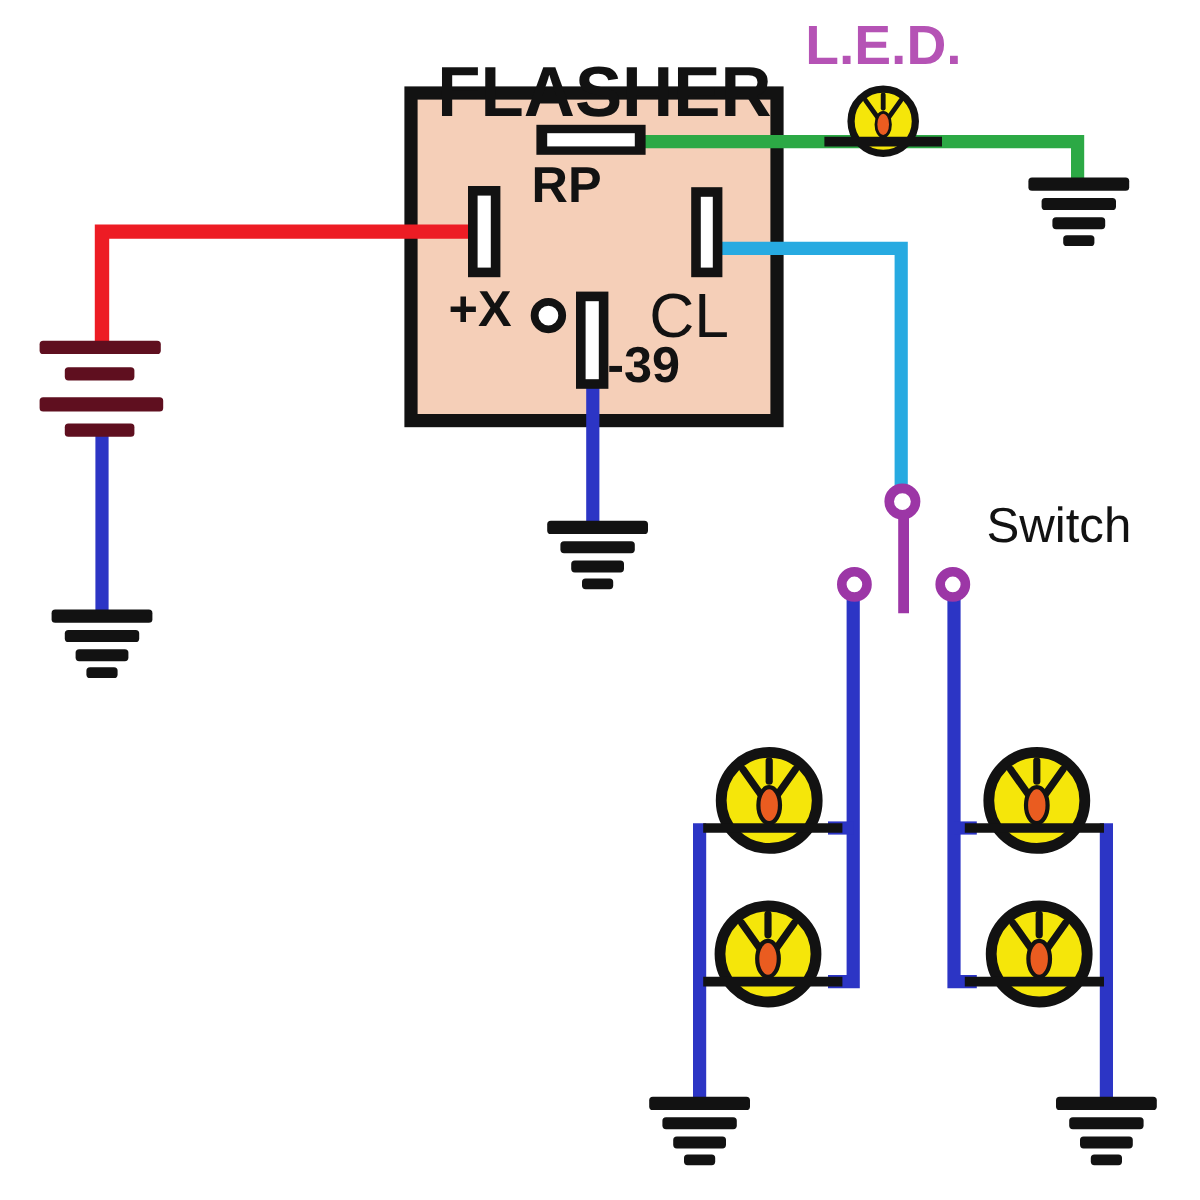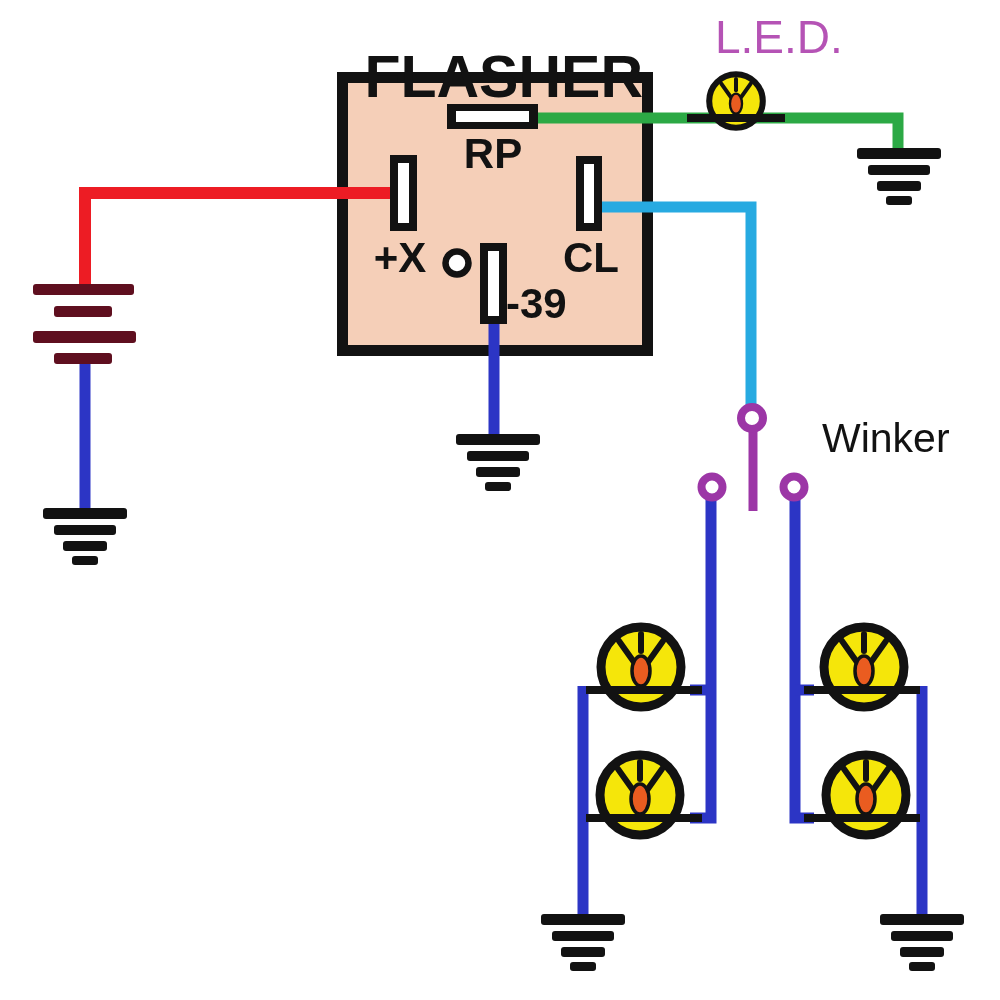--- a/index.html
+++ b/index.html
@@ -24,24 +24,24 @@
   .gnd   { fill:#121212; }
   .bulbc { fill:#f5e60a; stroke:#121212; stroke-width:9; }
   .fil   { stroke:#121212; stroke-width:6; stroke-linecap:round; fill:none; }
   .drop  { fill:#ea5c20; stroke:#121212; stroke-width:3.5; }
   .sw    { fill:#ffffff; stroke:#9c36a6; stroke-width:8; }
   .arm   { stroke:#9c36a6; stroke-width:9; fill:none; stroke-linecap:butt; }
 
   
   .lbl { position:absolute; color:#121212; white-space:nowrap; }
   .title  { left:337px; top:14px;  width:306px; text-align:right; font-size:59px; font-weight:bold;margin-top:29px; }
-  .led-t  { left:671px; top:10px;  font-size:46px; font-weight:normal; color:#b553b5;margin-left:44px; }
-  .rp-t   { left:443px; top:130px; width:100px; text-align:center; font-size:42px; font-weight:bold; }
+  .led-t  { left:671px; top:10px;  font-size:46px; font-weight:bold; color:#b553b5; }
+  .rp-t   { left:443px; top:130px; width:100px; font-size:42px; font-weight:bold; }
   .px-t   { left:350px; top:234px; width:100px; text-align:center; font-size:42px; font-weight:bold; }
-  .cl-t   { left:541px; top:234px; width:100px; text-align:center; font-size:42px; font-weight:bold; }
+  .cl-t   { left:541px; top:234px; width:100px; text-align:left; font-size:52px; font-weight:normal; }
   .n31-t  { left:506px; top:280px; font-size:42px; font-weight:bold; }
   .wink-t { left:822px; top:415px; font-size:41px; line-height:47px; font-weight:normal; }
 </style>
 </head>
 <body>
 
 <div class="canvas">
   <svg width="1000" height="1000" viewBox="0 0 1000 1000">
     <defs>
       <g id="ground-sym">
@@ -129,15 +129,15 @@
     </g>
   </svg>
 
   <div class="lbl title">FLASHER</div>
   <div class="lbl led-t">L.E.D.</div>
   <div class="lbl rp-t">RP</div>
   <div class="lbl px-t">+X</div>
   <div class="lbl cl-t">CL</div>
   <div class="lbl n31-t">-39</div>
   <div class="lbl wink-t">
-    <div>Winker</div>
+    <div>Switch</div>
   </div>
 </div>
 
 </body></html>

